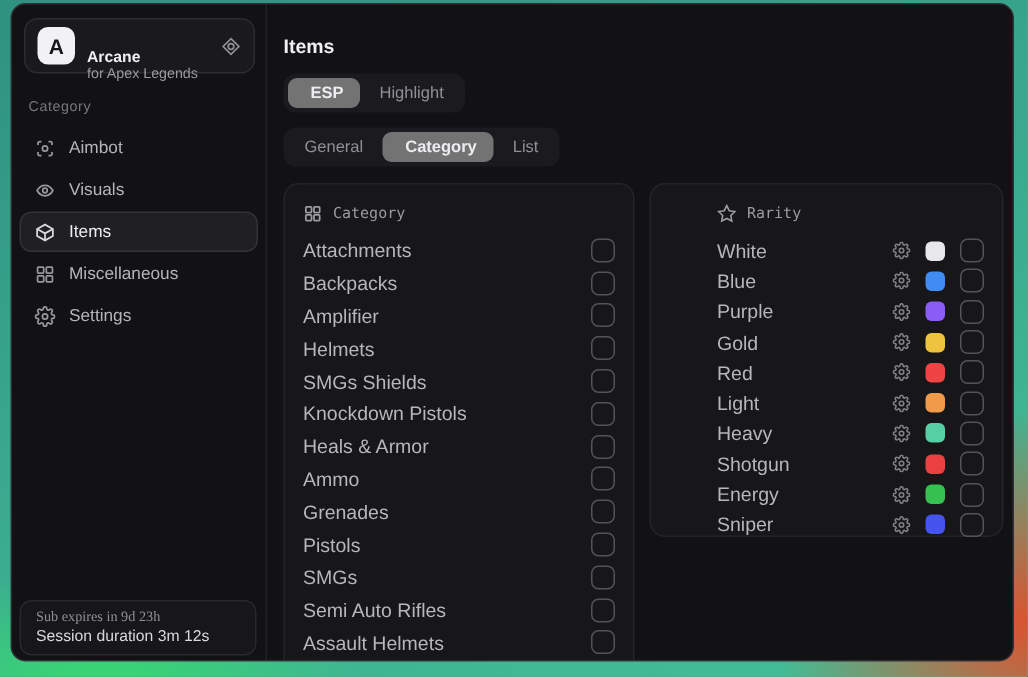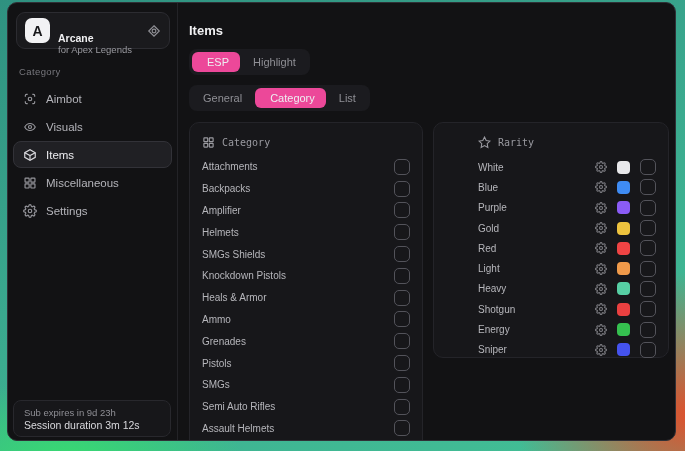--- a/index.html
+++ b/index.html
@@ -41,51 +41,51 @@
     color:#b4b4ba; font-size:11.5px; cursor:default;
   }
   .side-item .icn { color:#96969c; display:flex; flex:none; }
   .side-item.active { background:#202024; border-color:#323238; color:#ececf0; }
   .side-item.active .icn { color:#d8d8dc; }
   .footer-card {
     position:absolute; left:5px; right:6px; bottom:3px; height:37px;
     background:#17171a; border:1px solid #28282d; border-radius:8px;
     padding:4px 10px; display:flex; flex-direction:column; justify-content:center; gap:1px;
   }
-  .sub-line { font-family:Liberation Sans, sans-serif; font-size:9.5px; color:#8f8f95; }
+  .sub-line { font-family:Liberation Serif, serif; font-size:9.5px; color:#8f8f95; }
   .sess-line { font-size:10.5px; color:#d9d9dd; }
   
   .main { flex:1; padding:0 12px 0 11px; position:relative; }
   .page-title { color:#f0f0f2; font-size:13px; font-weight:bold; margin-top:20px; }
   .seg {
     display:inline-flex; align-items:center; background:#1b1b1f;
     border-radius:8px; padding:3px; gap:2px; vertical-align:top;
   }
   .seg-row1 { margin-top:11px; display:block; }
   .seg-row2 { margin-top:10px; display:block; }
   .seg-btn {
     border:none; background:transparent; color:#8f8f95; font-size:11px;
     font-family:inherit; padding:4px 11px; border-radius:6px; line-height:12px;
   }
-  .seg-btn.active { background:#ec4899; color:#ededf1; font-weight:normal;padding-left:15px; }
+  .seg-btn.active { background:#737373; color:#ededf1; font-weight:bold;padding-left:15px; }
   .panels { margin-top:11px; display:flex; gap:10px; align-items:flex-start; }
   .panel {
     background:#17171a; border:1px solid #242429; border-radius:10px;
     padding:10px 12px 12px 12px;
   }
   .panel-cat { width:234px; height:334px; }
   .panel-rar { width:236px; height:236px;padding-left:44px; }
   .panel-head { display:flex; align-items:center; gap:7px; color:#9a9aa0; height:18px; }
   .panel-head .icn { display:flex; color:#9a9aa0; }
   .panel-head .txt { font-family:"DejaVu Sans Mono", monospace; font-size:10px; }
   .rows-cat { margin-top:5px; }
   .rows-rar { margin-top:6px; }
   .cat-row { height:21.8px; display:flex; align-items:center; }
   .rar-row { height:20.3px; display:flex; align-items:center; gap:10px; }
-  .row-label { flex:1; color:#b6b6bb; font-size:10px; }
+  .row-label { flex:1; color:#b6b6bb; font-size:13px; }
   .checkbox {
     width:16px; height:16px; border:1.5px solid #53535a; border-radius:5px;
     background:transparent; flex:none;
   }
   .row-gear { color:#808086; display:flex; flex:none; }
   .swatch { width:13px; height:13px; border-radius:4px; flex:none; }
 </style>
 </head>
 <body>
 

